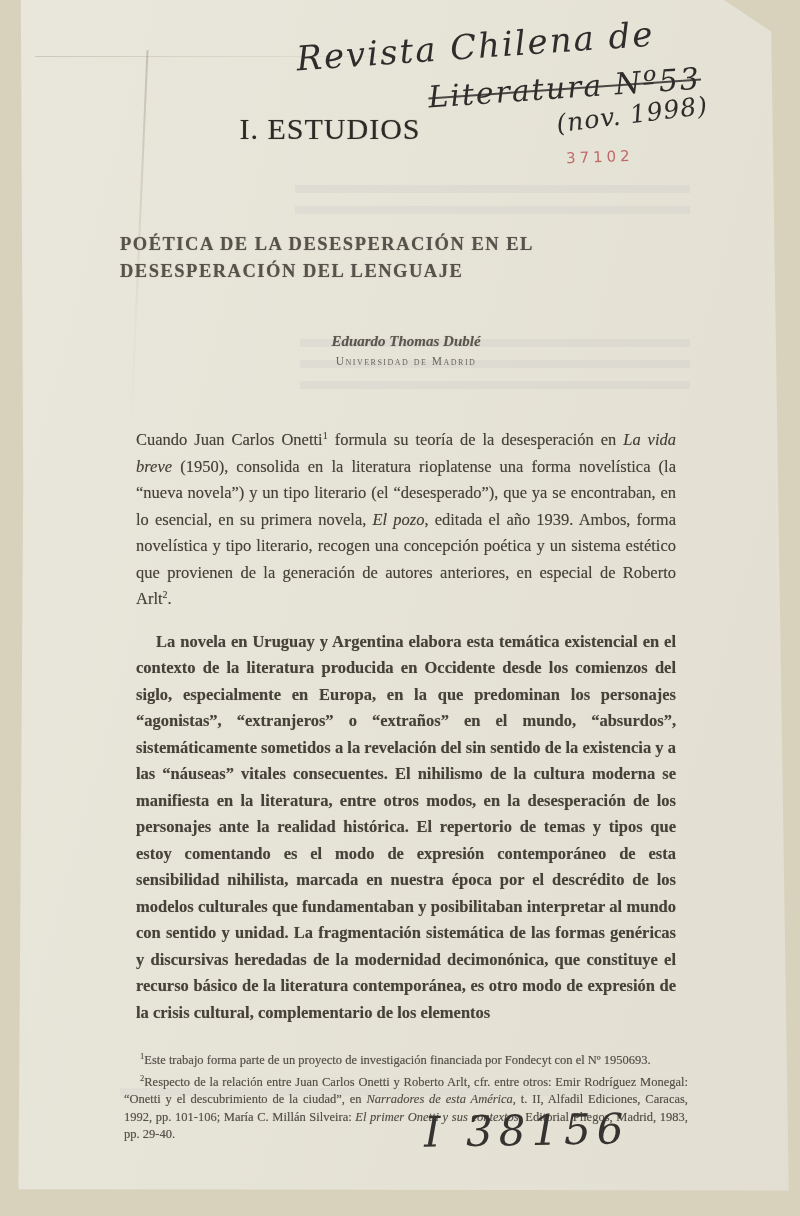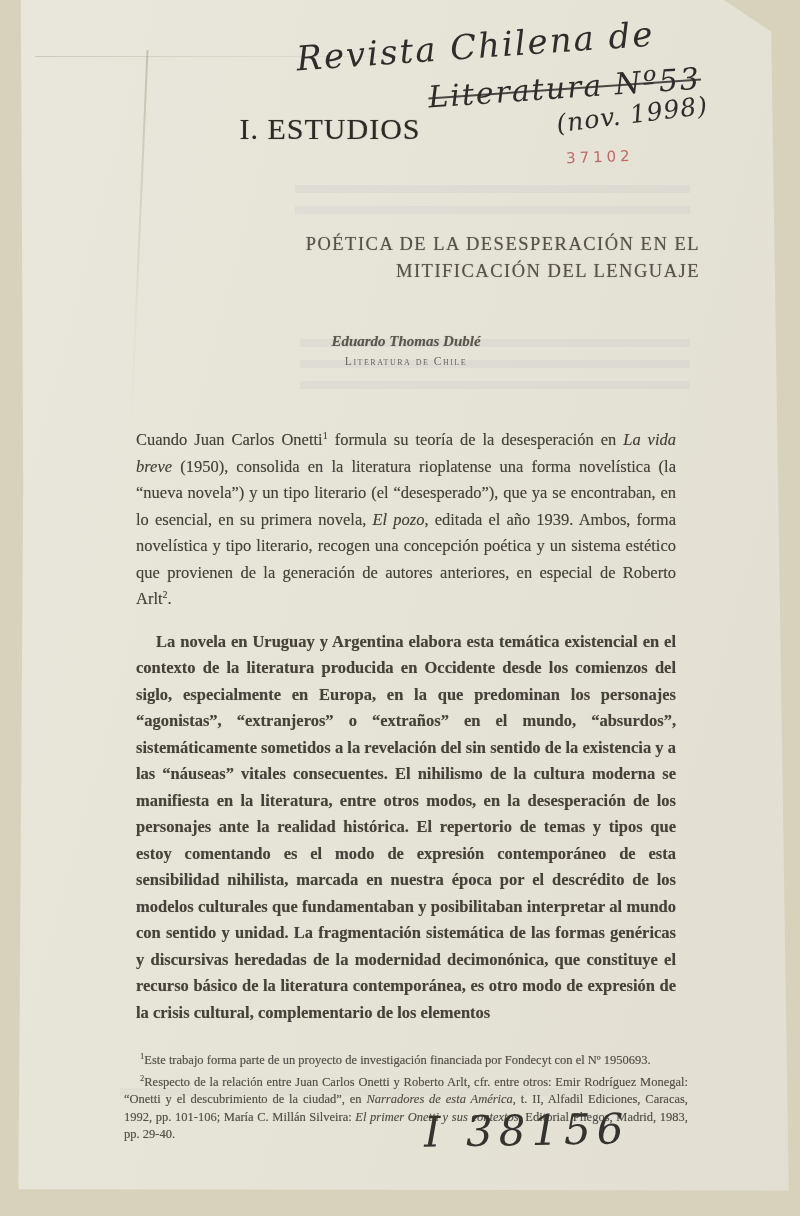--- a/index.html
+++ b/index.html
@@ -57,24 +57,25 @@
   
   .section-heading{
     position:absolute;left:125px;top:112px;width:410px;
     margin:0;text-align:center;
     font-size:30px;font-weight:normal;letter-spacing:1px;
     color:#2e2b27;
     text-shadow:0 0 1px rgba(46,43,39,.5);
   }
   .title-block{
     position:absolute;left:120px;top:231px;width:580px;
-    text-align:right;
+    text-align:left;
     font-size:18.5px;line-height:27px;letter-spacing:1.5px;
     color:#57524a;
     text-shadow:0 0 1px rgba(87,82,74,.55);
+    font-weight:bold;
   }
   .author{
     position:absolute;left:120px;top:333px;width:572px;
     text-align:center;
     font-size:15px;font-style:italic;font-weight:bold;
     color:#5b564d;text-shadow:0 0 1px rgba(91,86,77,.4);
   }
   .affiliation{
     position:absolute;left:120px;top:355px;width:572px;
     text-align:center;
@@ -121,25 +122,25 @@
 
     <div class="hw hw1">Revista Chilena de</div>
     <div class="hw hw2">Literatura Nº53</div>
     <div class="hw hw3">(nov. 1998)</div>
     <div class="stamp">37102</div>
 
     <h1 class="section-heading">I. ESTUDIOS</h1>
 
     <div class="title-block">
       <div>POÉTICA DE LA DESESPERACIÓN EN EL</div>
-      <div>MITIFICACIÓN DEL LENGUAJE</div>
+      <div>DESESPERACIÓN DEL LENGUAJE</div>
     </div>
 
     <div class="author">Eduardo Thomas Dublé</div>
-    <div class="affiliation">Literatura de Chile</div>
+    <div class="affiliation">Universidad de Madrid</div>
 
     <div class="content">
       <p><span>Cuando Juan Carlos Onetti</span><sup>1</sup><span> formula su teoría de la desesperación en </span><em>La vida breve</em><span> (1950), consolida en la literatura rioplatense una forma novelística (la “nueva novela”) y un tipo literario (el “desesperado”), que ya se encontraban, en lo esencial, en su primera novela, </span><em>El pozo</em><span>, editada el año 1939. Ambos, forma novelística y tipo literario, recogen una concepción poética y un sistema estético que provienen de la generación de autores anteriores, en especial de Roberto Arlt</span><sup>2</sup><span>.</span></p>
       <p class="indent">La novela en Uruguay y Argentina elabora esta temática existencial en el contexto de la literatura producida en Occidente desde los comienzos del siglo, especialmente en Europa, en la que predominan los personajes “agonistas”, “extranjeros” o “extraños” en el mundo, “absurdos”, sistemáticamente sometidos a la revelación del sin sentido de la existencia y a las “náuseas” vitales consecuentes. El nihilismo de la cultura moderna se manifiesta en la literatura, entre otros modos, en la desesperación de los personajes ante la realidad histórica. El repertorio de temas y tipos que estoy comentando es el modo de expresión contemporáneo de esta sensibilidad nihilista, marcada en nuestra época por el descrédito de los modelos culturales que fundamentaban y posibilitaban interpretar al mundo con sentido y unidad. La fragmentación sistemática de las formas genéricas y discursivas heredadas de la modernidad decimonónica, que constituye el recurso básico de la literatura contemporánea, es otro modo de expresión de la crisis cultural, complementario de los elementos</p>
 
       <div class="footnotes">
         <p><sup>1</sup><span>Este trabajo forma parte de un proyecto de investigación financiada por Fondecyt con el Nº 1950693.</span></p>
         <p><sup>2</sup><span>Respecto de la relación entre Juan Carlos Onetti y Roberto Arlt, cfr. entre otros: Emir Rodríguez Monegal: “Onetti y el descubrimiento de la ciudad”, en </span><em>Narradores de esta América</em><span>, t. II, Alfadil Ediciones, Caracas, 1992, pp. 101-106; María C. Millán Silveira: </span><em>El primer Onetti y sus contextos</em><span>. Editorial Pliegos, Madrid, 1983, pp. 29-40.</span></p>
       </div>
     </div>

